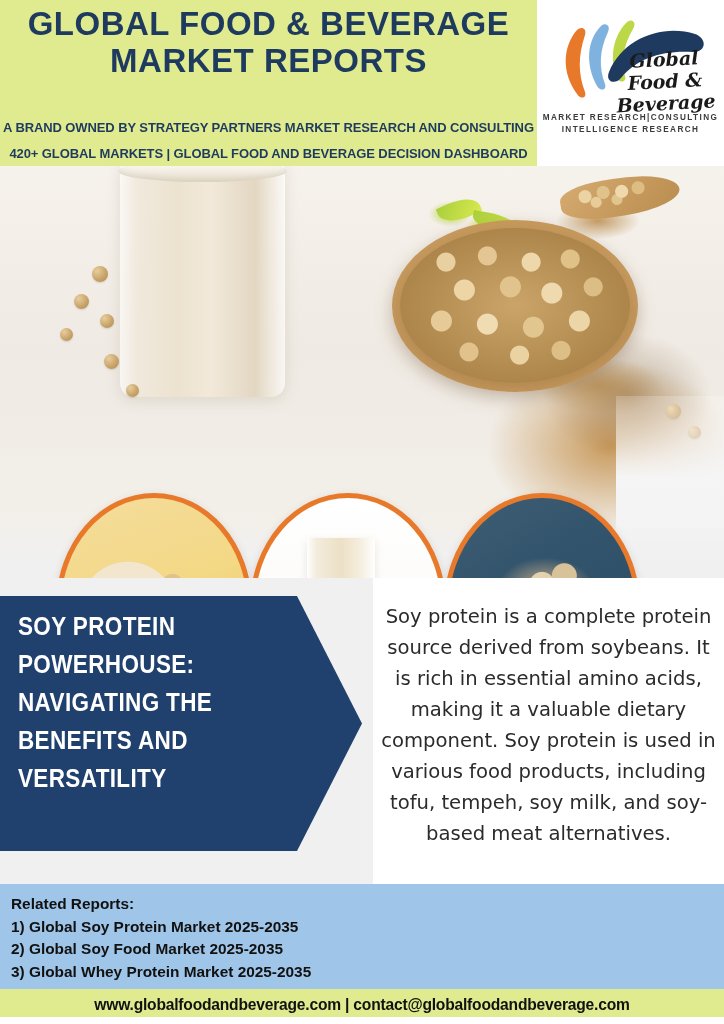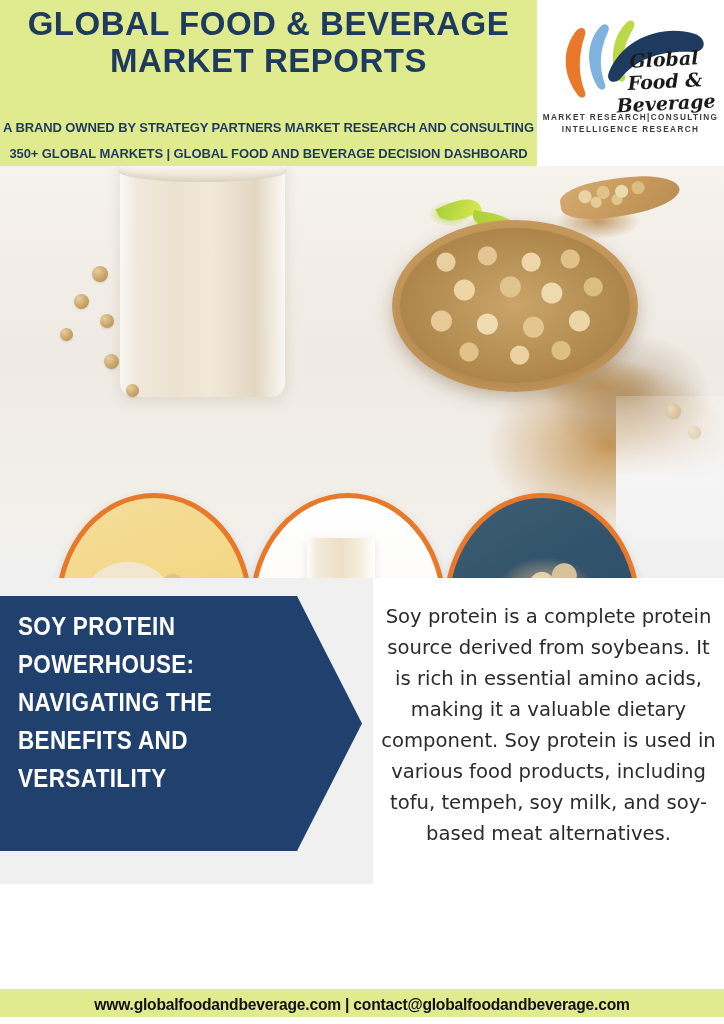--- a/index.html
+++ b/index.html
@@ -363,21 +363,21 @@
 
 <div class="page">
 
   <div class="header">
     <div class="header-green"></div>
 
     <div class="header-title">GLOBAL FOOD &amp; BEVERAGE MARKET REPORTS</div>
 
     <div class="header-sub1">A BRAND OWNED BY STRATEGY PARTNERS MARKET RESEARCH AND CONSULTING</div>
 
-    <div class="header-sub2">350+ GLOBAL MARKETS | GLOBAL FOOD AND BEVERAGE DECISION DASHBOARD</div>
+    <div class="header-sub2">420+ GLOBAL MARKETS | GLOBAL FOOD AND BEVERAGE DECISION DASHBOARD</div>
 
     <div class="logo-panel">
       <svg class="logo-mark" viewBox="0 0 170 105">
         <path d="M30 86 C14 64 16 38 30 22 C34 18 40 20 38 27 C31 48 31 66 38 84 C40 90 34 92 30 86 Z" fill="#e8792a"></path>
         <path d="M50 78 C38 56 40 32 54 18 C58 14 64 17 61 24 C52 43 52 60 58 76 C60 82 54 84 50 78 Z" fill="#7fb2de"></path>
         <path d="M70 70 C62 50 66 28 80 14 C85 10 90 14 86 21 C76 38 74 54 78 68 C80 74 73 76 70 70 Z" fill="#bcd846"></path>
         <path d="M62 64 C76 30 116 16 148 26 C160 30 160 44 146 44 C116 42 90 50 74 70 C68 77 58 74 62 64 Z" fill="#1f3a5f"></path>
       </svg>
 
       <div class="logo-script">
@@ -436,18 +436,26 @@
 
     <div class="arrow-title">
       <div>SOY PROTEIN</div>
       <div>POWERHOUSE:</div>
       <div>NAVIGATING THE</div>
       <div>BENEFITS AND</div>
       <div>VERSATILITY</div>
     </div>
   </div>
 
+  <div class="related">
+    <div class="related-inner">
+      <div>Related Reports:</div>
+      <div>1) Global Soy Protein Market 2025-2035</div>
+      <div>2) Global Soy Food Market 2025-2035</div>
+      <div>3) Global Whey Protein Market 2025-2035</div>
+    </div>
+  </div>
 
   <div class="contact-bar">
     <div class="contact-text">www.globalfoodandbeverage.com | contact@globalfoodandbeverage.com</div>
   </div>
 
 </div>
 
 </body></html>

